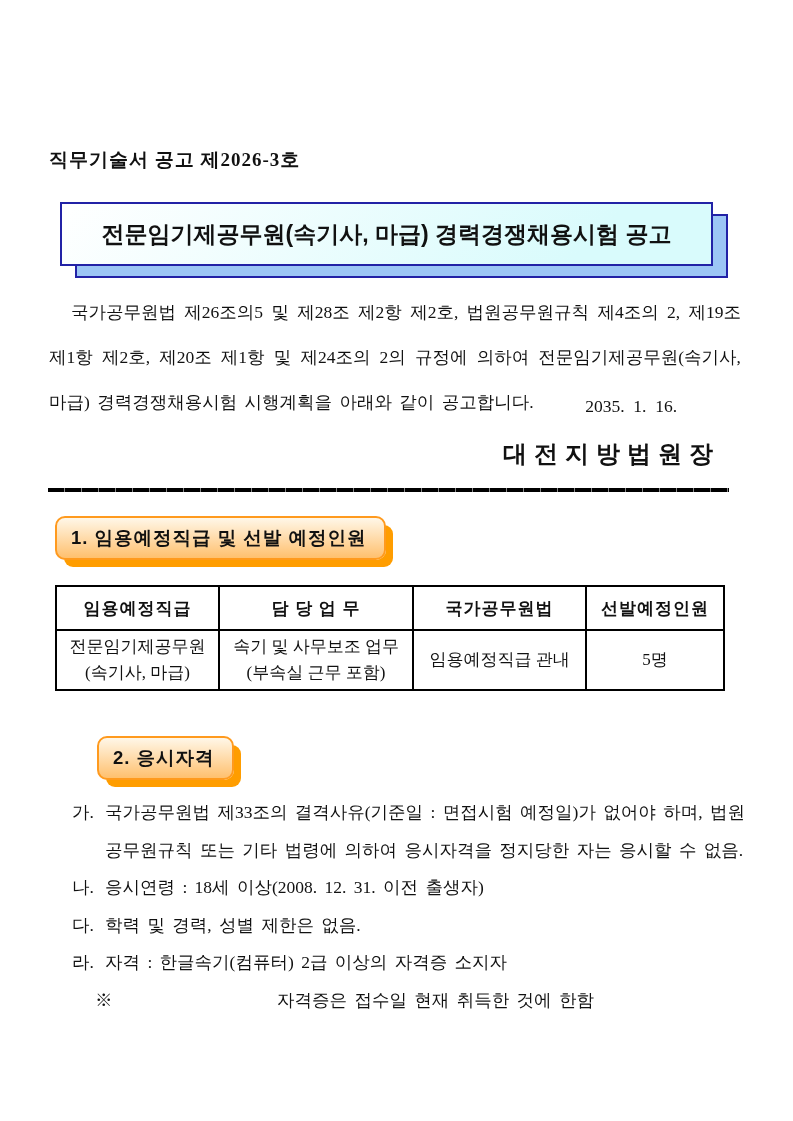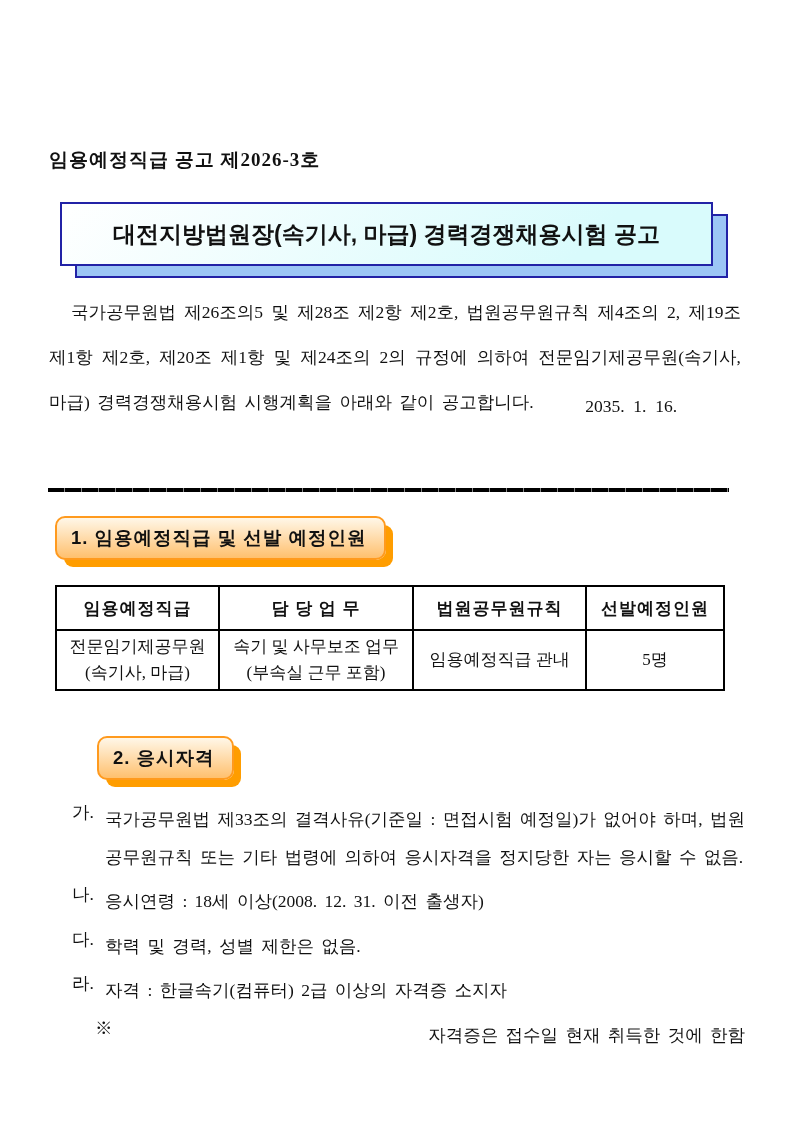--- a/index.html
+++ b/index.html
@@ -92,58 +92,59 @@
   .note1{
     position:absolute;left:58px;top:700px;width:700px;
     font-size:17.5px;word-spacing:3px;
   }
   .list{
     position:absolute;left:72px;top:794px;width:673px;
     font-size:17.5px;line-height:37.5px;
   }
   .list-item{display:flex;align-items:flex-start;}
   .list-label{flex:0 0 33px;}
-  .list-text{flex:1;text-align:justify;word-spacing:3px;margin-top:7px;}
+  .list-text{flex:1;text-align:justify;word-spacing:3px;}
   .sub-note{margin-left:23px;}
   .sub-note .list-label{flex:0 0 31px;}
-  .sub-note .list-text{text-align:right;}
+  .sub-note .list-text{text-align:center;}
 </style>
 </head>
 <body>
 
 <div class="page">
 
-  <div class="doc-number">임용예정직급 공고 제2026-3호</div>
+  <div class="doc-number">직무기술서 공고 제2026-3호</div>
 
   <div class="title-wrap">
     <div class="title-shadow"></div>
-    <div class="title-box">대전지방법원장(속기사, 마급) 경력경쟁채용시험 공고</div>
+    <div class="title-box">전문임기제공무원(속기사, 마급) 경력경쟁채용시험 공고</div>
   </div>
 
   <div class="intro">국가공무원법 제26조의5 및 제28조 제2항 제2호, 법원공무원규칙 제4조의 2, 제19조 제1항 제2호, 제20조 제1항 및 제24조의 2의 규정에 의하여 전문임기제공무원(속기사, 마급) 경력경쟁채용시험 시행계획을 아래와 같이 공고합니다.</div>
 
   <div class="date-line">2035.  1.  16.</div>
 
+  <div class="signer">대전지방법원장</div>
 
   <div class="divider"></div>
 
   <div class="sec-box sec1-box">1. 임용예정직급 및 선발 예정인원</div>
 
   <table class="tbl">
     <colgroup>
       <col class="col1">
         <col class="col2">
         <col class="col3">
         <col class="col4">
     </colgroup>
     <thead>
       <tr>
         <th>임용예정직급</th>
         <th>담 당 업 무</th>
-        <th>법원공무원규칙</th>
+        <th>국가공무원법</th>
         <th>선발예정인원</th>
       </tr>
     </thead>
     <tbody>
       <tr>
         <td class="preline">전문임기제공무원
 (속기사, 마급)</td>
         <td class="preline">속기 및 사무보조 업무
 (부속실 근무 포함)</td>
         <td>임용예정직급 관내</td>

